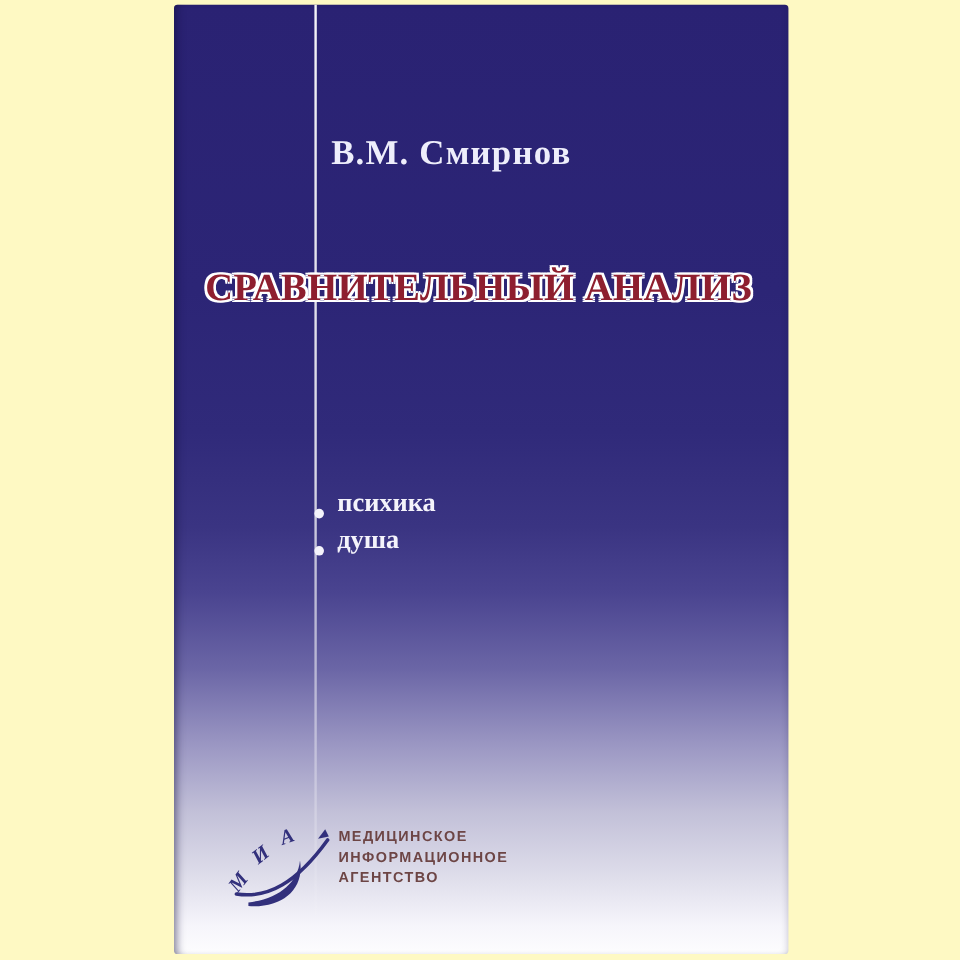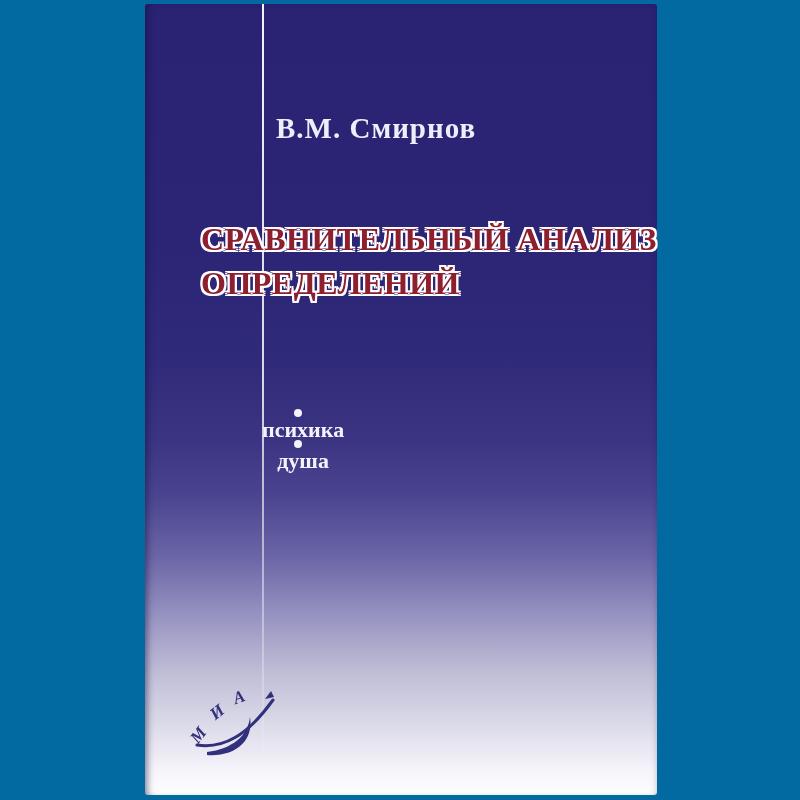--- a/index.html
+++ b/index.html
@@ -8,21 +8,21 @@
     width: 800px;
     height: 800px;
     background: #ffffff;
     overflow: hidden;
     font-family: "Liberation Serif", serif;
   }
   .stage {
     position: relative;
     width: 800px;
     height: 800px;
-    background: #0369a1;
+    background: #fef9c3;
   }
   
   .cover {
     position: absolute;
     left: 145px;
     top: 4px;
     width: 512px;
     height: 791px;
     border-radius: 3px;
     background: linear-gradient(to bottom,
@@ -72,40 +72,38 @@
     font-weight: bold;
     line-height: 44px;
     letter-spacing: 0.5px;
     color: #8e1f2f;
     white-space: nowrap;
     text-shadow:
       -2px -2px 0 #ffffff,  2px -2px 0 #ffffff,
       -2px  2px 0 #ffffff,  2px  2px 0 #ffffff,
       -2px  0   0 #ffffff,  2px  0   0 #ffffff,
        0   -2px 0 #ffffff,  0    2px 0 #ffffff;
-    margin-left: 30px;
   }
   .bullets {
     position: absolute;
     left: 117px;
     top: 405px;
     list-style: none;
     margin: 0;
     padding: 0;
   }
   .bullets li {
     display: flex;
-    align-items: center;
+    align-items: flex-end;
     height: 23px;
     margin-bottom: 8px;
     color: #f4f3fb;
     font-size: 22px;
     font-weight: bold;
     white-space: nowrap;
-    flex-direction: column;
   }
   .dot {
     display: inline-block;
     width: 8px;
     height: 8px;
     border-radius: 50%;
     background: #f4f3fb;
     margin-right: 11px;
     flex: 0 0 auto;
   }
@@ -146,21 +144,20 @@
 
 <div class="stage">
   <div class="cover">
 
     <div class="hinge"></div>
 
     <div class="author">В.М. Смирнов</div>
 
     <div class="title">
       <div>СРАВНИТЕЛЬНЫЙ АНАЛИЗ</div>
-      <div>ОПРЕДЕЛЕНИЙ</div>
     </div>
 
     <ul class="bullets">
       <li>
         <span class="dot"></span>
         <span>психика</span>
       </li>
       <li>
         <span class="dot"></span>
         <span>душа</span>
@@ -171,16 +168,21 @@
       <svg class="mia-logo" width="100" height="78" viewBox="0 0 100 78">
         <text x="4" y="60" transform="rotate(-52 10 54)">М</text>
         <text x="25" y="37" transform="rotate(-38 29 33)">И</text>
         <text x="47" y="21" transform="rotate(-20 51 17)">А</text>
         <g>
           <path d="M10 63 C 36 67, 60 54, 86 18" fill="none" stroke="#32307c" stroke-width="3" stroke-linecap="round"></path>
           <path d="M87 15 l-9 2 6 -8 z" fill="#32307c"></path>
           <path d="M20 73 C 48 75, 67 59, 63 35 C 61 54, 45 67, 20 70 Z" fill="#32307c"></path>
         </g>
       </svg>
+      <div class="pub-name">
+        <div>МЕДИЦИНСКОЕ</div>
+        <div>ИНФОРМАЦИОННОЕ</div>
+        <div>АГЕНТСТВО</div>
+      </div>
     </div>
 
   </div>
 </div>
 
 </body></html>

